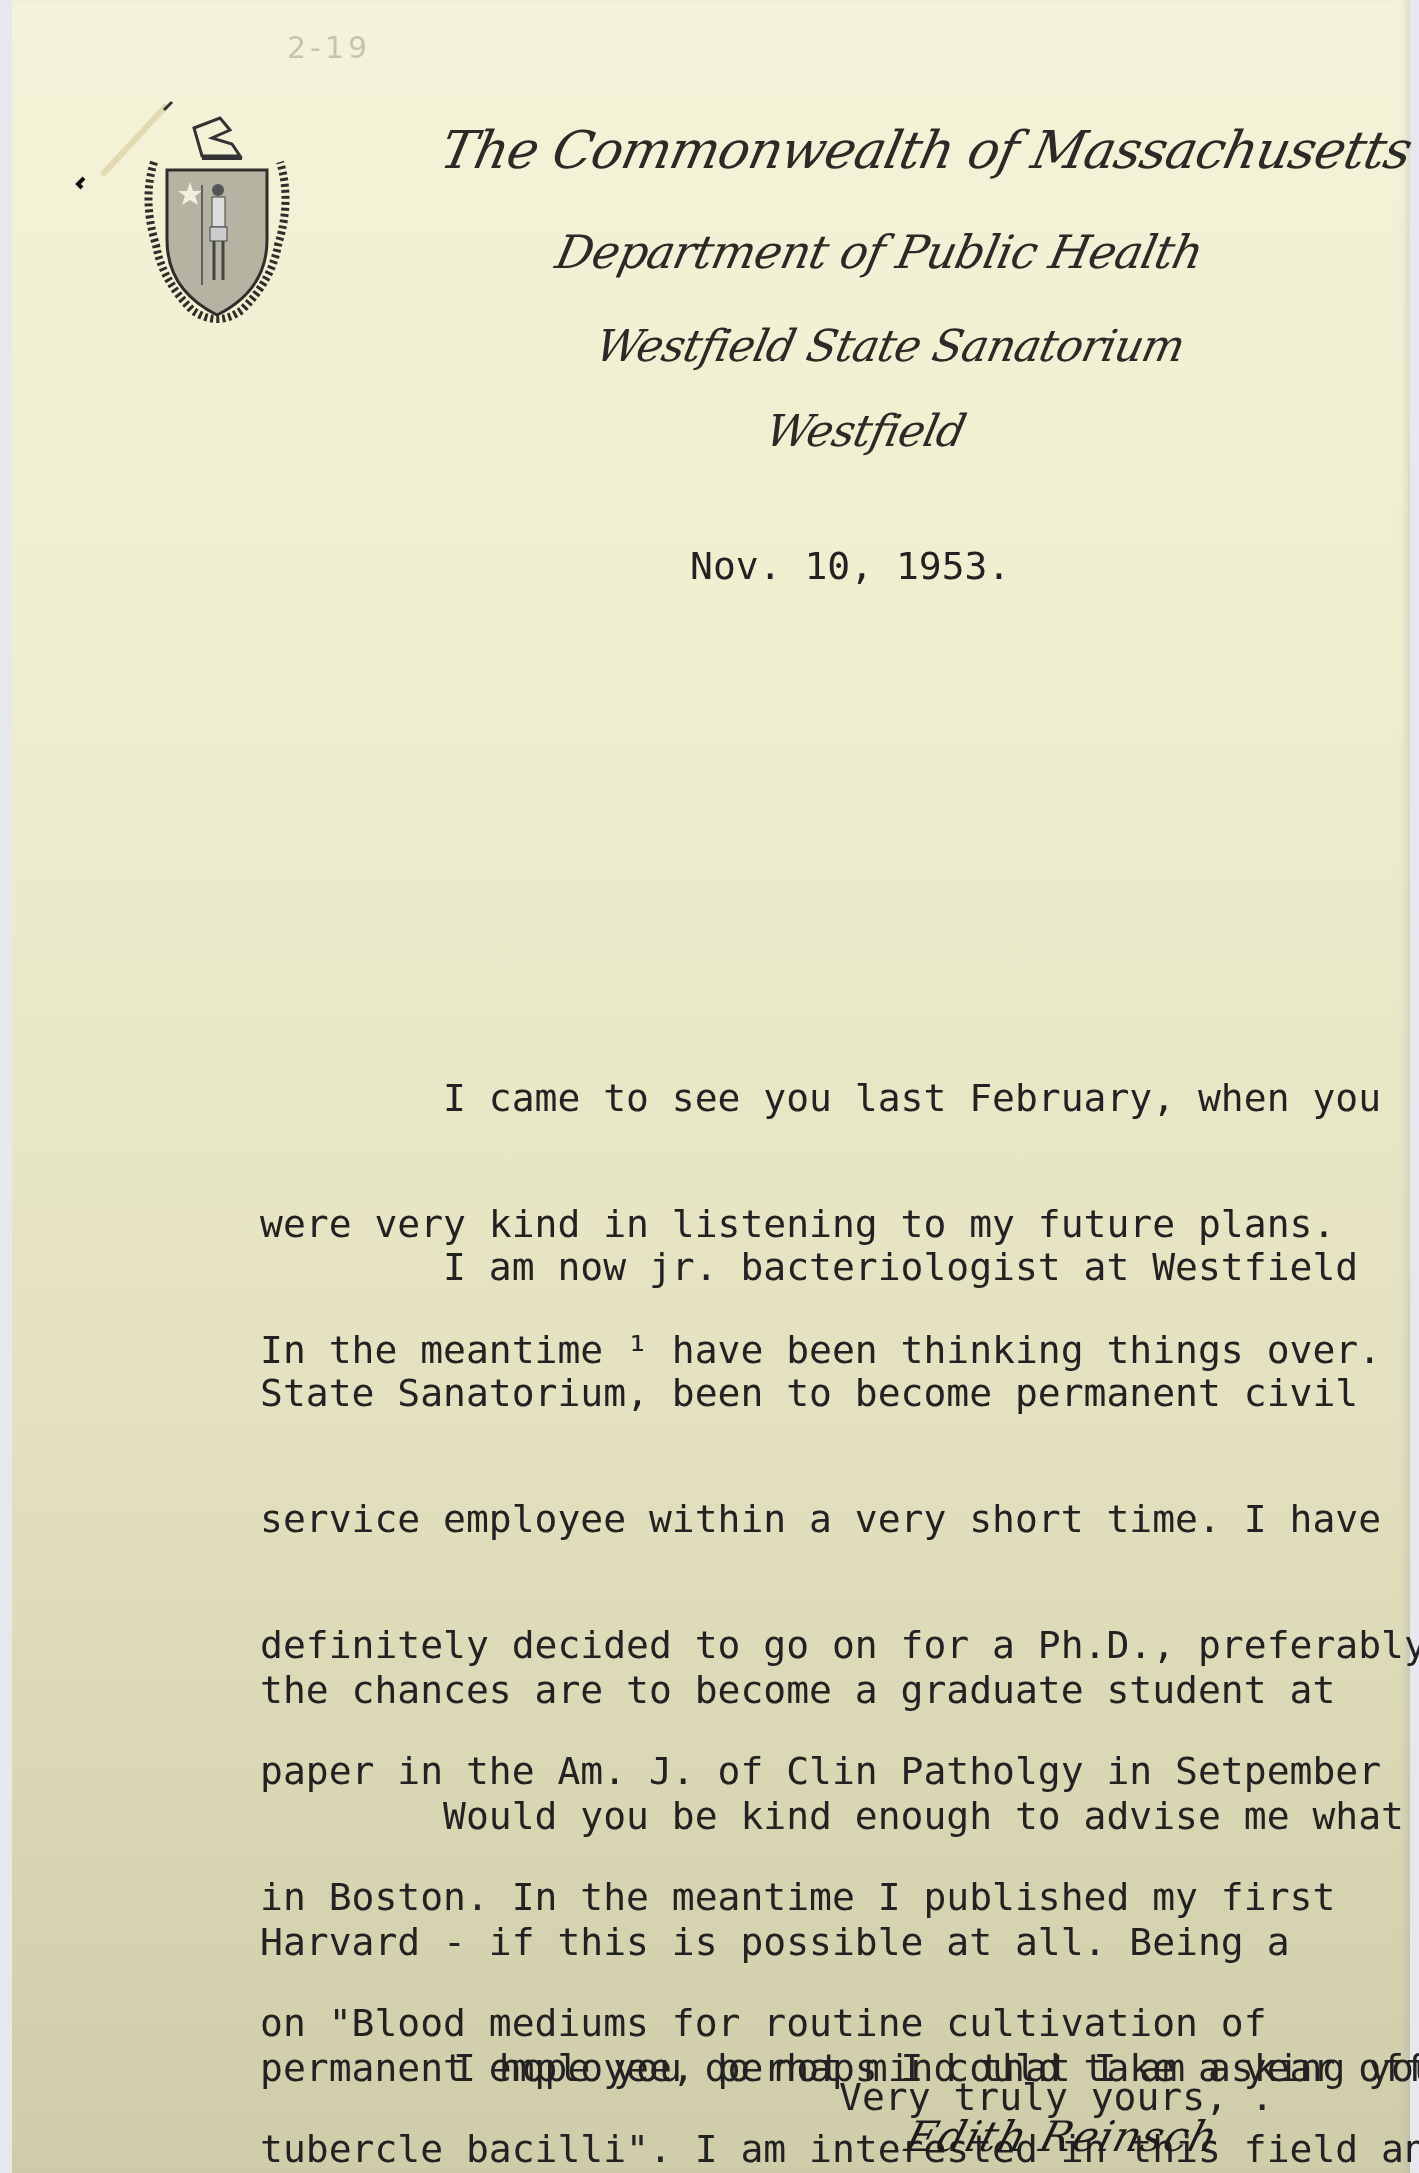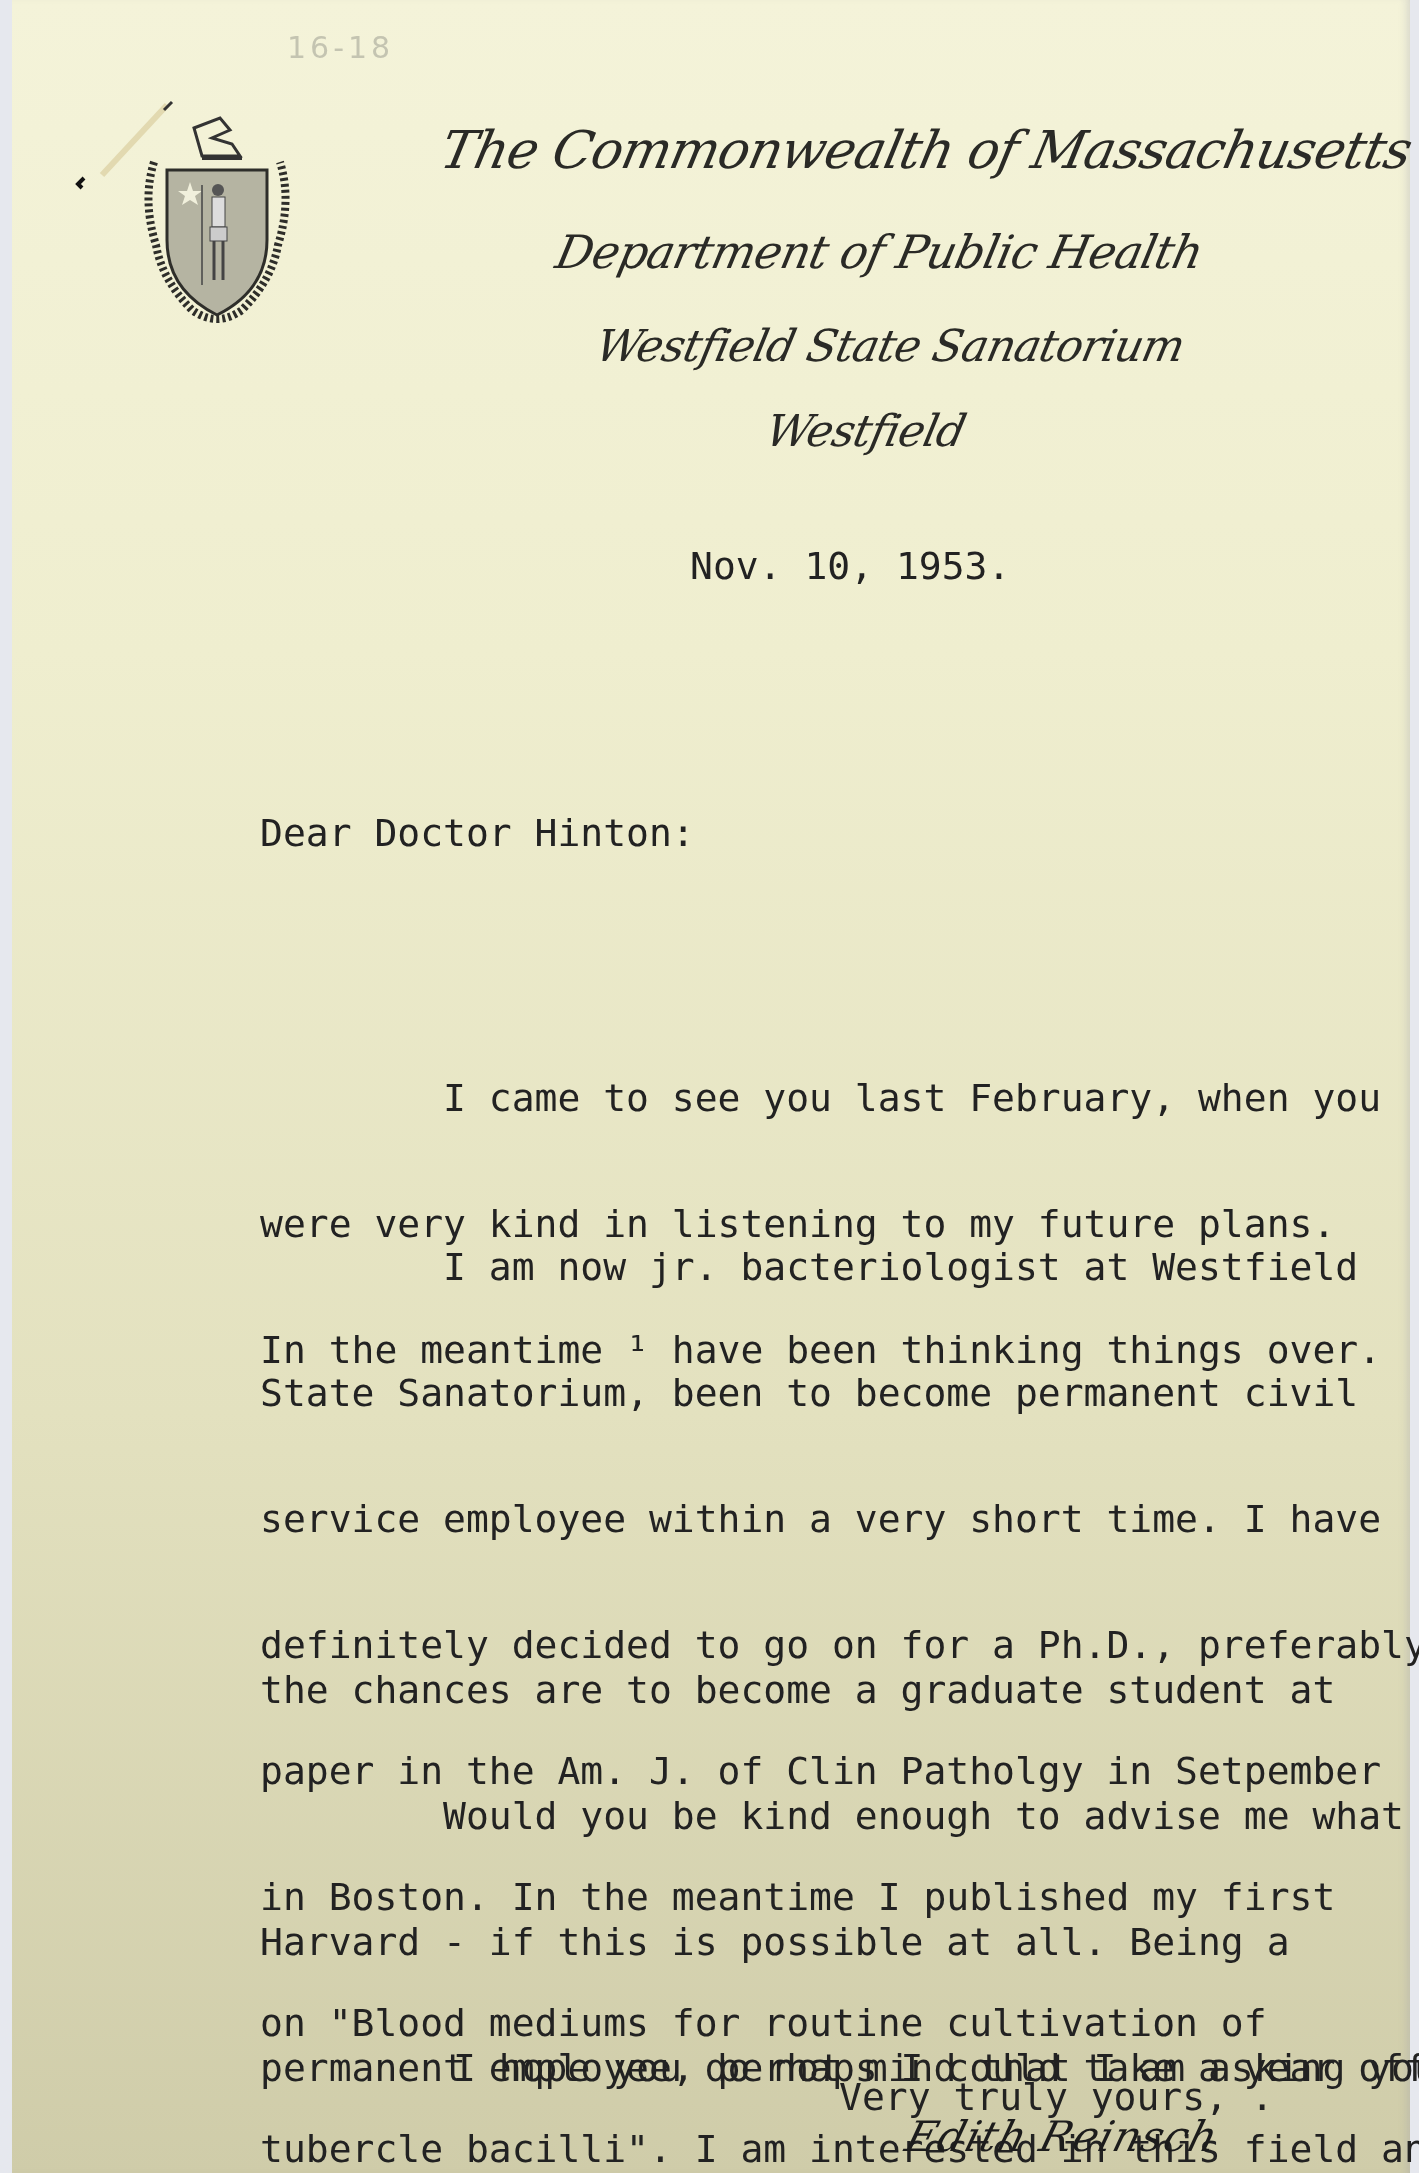--- a/index.html
+++ b/index.html
@@ -50,21 +50,21 @@
     font-family: "DejaVu Serif", serif; font-style: italic; font-size: 42px;
     color: #1c1c1c; transform: skewX(-15deg); letter-spacing: 1px; white-space: nowrap;
   }
   .line { display: block; }
 </style>
 </head>
 <body>
 
 <div class="paper">
 
-  <div class="pencil-note">16-18</div>
+  <div class="pencil-note">2-19</div>
 
   <svg class="mark" viewBox="0 0 110 90">
     <line x1="95" y1="5" x2="30" y2="75" stroke="#e2d9b0" stroke-width="6"></line>
     <line x1="100" y1="2" x2="92" y2="10" stroke="#333" stroke-width="3"></line>
     <path d="M12 78 L6 84 L10 88" stroke="#111" stroke-width="4" fill="none"></path>
   </svg>
 
   <svg class="seal" viewBox="0 0 170 225">
     <path d="M62 18 L88 8 L98 20 L80 28 L100 34 L108 46 L70 46 Z" fill="none" stroke="#333" stroke-width="3"></path>
     <path d="M70 48 L110 48" stroke="#333" stroke-width="4"></path>
@@ -80,21 +80,20 @@
   </svg>
 
   <div class="letterhead">
     <div class="lh-line lh-1">The Commonwealth of Massachusetts</div>
     <div class="lh-line lh-2">Department of Public Health</div>
     <div class="lh-line lh-3">Westfield State Sanatorium</div>
     <div class="lh-line lh-4">Westfield</div>
   </div>
 
   <div class="typed date">Nov. 10, 1953.</div>
-  <div class="typed salutation">Dear Doctor Hinton:</div>
 
   <div class="typed para p1">
     <span class="line">        I came to see you last February, when you</span>
     <span class="line">were very kind in listening to my future plans.</span>
     <span class="line">In the meantime ¹ have been thinking things over.</span>
   </div>
 
   <div class="typed para p2">
     <span class="line">        I am now jr. bacteriologist at Westfield</span>
     <span class="line">State Sanatorium, been to become permanent civil</span>

